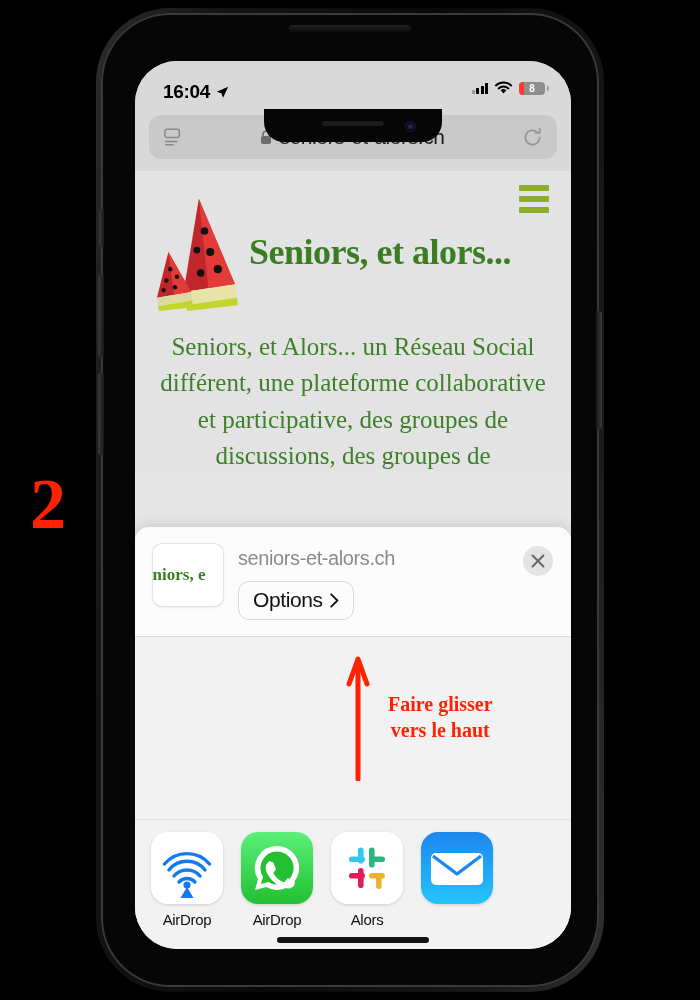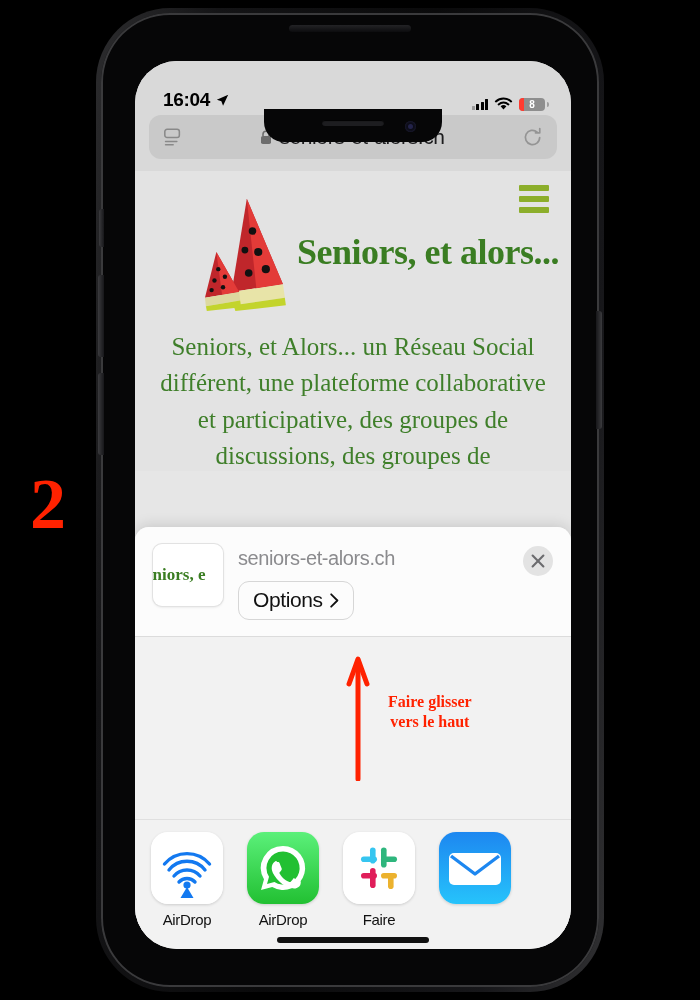--- a/index.html
+++ b/index.html
@@ -70,21 +70,21 @@
   .btn-side { position:absolute; background:linear-gradient(90deg,#3b3b3e,#17171a); }
   .btn-mute  { left:-2px; top:196px;  width:5px; height:38px;  border-radius:3px 0 0 3px; }
   .btn-volup { left:-3px; top:262px;  width:6px; height:82px;  border-radius:3px 0 0 3px; }
   .btn-voldn { left:-3px; top:360px;  width:6px; height:82px;  border-radius:3px 0 0 3px; }
   .btn-power { right:-3px; top:298px; width:6px; height:118px; border-radius:0 3px 3px 0;
                background:linear-gradient(270deg,#3b3b3e,#17171a); }
 
   
   .safari-top { background:#d9d9d9; padding-top:20px; }
   .statusbar {
-    height:30px; display:flex; align-items:flex-end;
+    height:30px; display:flex; align-items:flex-start;
     justify-content:space-between; padding:0 26px 0 28px;
   }
   .sb-time {
     font-size:19px; font-weight:700; color:#000; letter-spacing:-.3px;
     display:flex; align-items:center; gap:6px;
   }
   .loc-arrow { width:13px; height:13px; display:block; }
   .sb-right { display:flex; align-items:center; gap:6px; }
   .bars { display:flex; align-items:flex-end; gap:1.5px; height:11px; }
   .bars i { width:3px; background:#000; border-radius:.5px; display:block; }
@@ -119,21 +119,21 @@
   .url-txt { font-size:21px; color:#1c1c1e; letter-spacing:-.4px; }
   .reload-ic { width:21px; height:21px; opacity:.45; }
 
   
   .webpage { background:#e3e3e3; height:300px; position:relative; }
   .hamburger { position:absolute; right:22px; top:14px; }
   .hamburger span {
     display:block; width:30px; height:6px; background:#8CAE2B;
     margin-bottom:5px; border-radius:1px;
   }
-  .site-head { display:flex; align-items:center; padding:22px 6px 0 6px;margin-left:48px; }
+  .site-head { display:flex; align-items:center; padding:22px 6px 0 6px; }
   .melon { width:96px; height:118px; flex:none; margin-left:6px; }
   .site-title {
     font-family:"Liberation Serif", serif;
     font-size:36px; font-weight:700; color:#3a7d22;
     letter-spacing:-.5px; margin-left:6px;
   }
   .site-para {
     font-family:"Liberation Serif", serif;
     text-align:center; color:#3f7f2a; font-size:25px;
     line-height:1.45; padding:18px 14px 0;
@@ -175,27 +175,27 @@
   }
   .close-btn svg { width:14px; height:14px; }
 
   .sheet-body { position:relative; height:182px; }
 
   
   .anno-arrow { position:absolute; left:211px; top:14px; width:24px; height:130px; }
   .anno-text {
     position:absolute; left:253px; top:55px;
     font-family:"Liberation Serif", serif;
-    font-weight:700; font-size:16px; color:#FF2200;
+    font-weight:700; font-size:20px; color:#FF2200;
     line-height:1.28; text-align:center;
   }
 
   
   .app-row {
-    display:flex; gap:24px; padding:12px 16px 8px; align-items:flex-start;
+    display:flex; gap:18px; padding:12px 16px 8px; align-items:flex-start;
     border-top:1px solid #e0e0e0; background:#f2f2f2;
   }
   .app { width:72px; flex:none; text-align:center; }
   .app-ic {
     width:72px; height:72px; border-radius:17px; overflow:hidden;
     box-shadow:0 1px 3px rgba(0,0,0,.16); display:block;
   }
   .app-name { font-size:15px; color:#111; margin-top:7px; letter-spacing:-.3px; }
 
   .home-ind {
@@ -386,21 +386,21 @@
                 <rect x="18" y="24.5" width="16" height="5.6" rx="2.8" fill="#36c5f0"></rect>
                 <rect x="27" y="15.5" width="5.6" height="16" rx="2.8" fill="#36c5f0"></rect>
                 <rect x="38" y="15.5" width="5.6" height="20" rx="2.8" fill="#2eb67d"></rect>
                 <rect x="38" y="24.5" width="16" height="5.6" rx="2.8" fill="#2eb67d"></rect>
                 <rect x="38" y="41" width="16" height="5.6" rx="2.8" fill="#ecb22e"></rect>
                 <rect x="45" y="41" width="5.6" height="16" rx="2.8" fill="#ecb22e"></rect>
                 <rect x="27" y="36" width="5.6" height="20" rx="2.8" fill="#e01e5a"></rect>
                 <rect x="18" y="41" width="16" height="5.6" rx="2.8" fill="#e01e5a"></rect>
               </g>
             </svg>
-            <div class="app-name">Faire</div>
+            <div class="app-name">Alors</div>
           </div>
 
           <div class="app">
             <svg class="app-ic" viewBox="0 0 72 72">
               <defs>
                   <linearGradient id="mlg" x1="0" y1="0" x2="0" y2="1">
                 <stop offset="0" stop-color="#1d87f0"></stop>
                     <stop offset="1" stop-color="#26c3fb"></stop>
               </linearGradient>
                 </defs>

